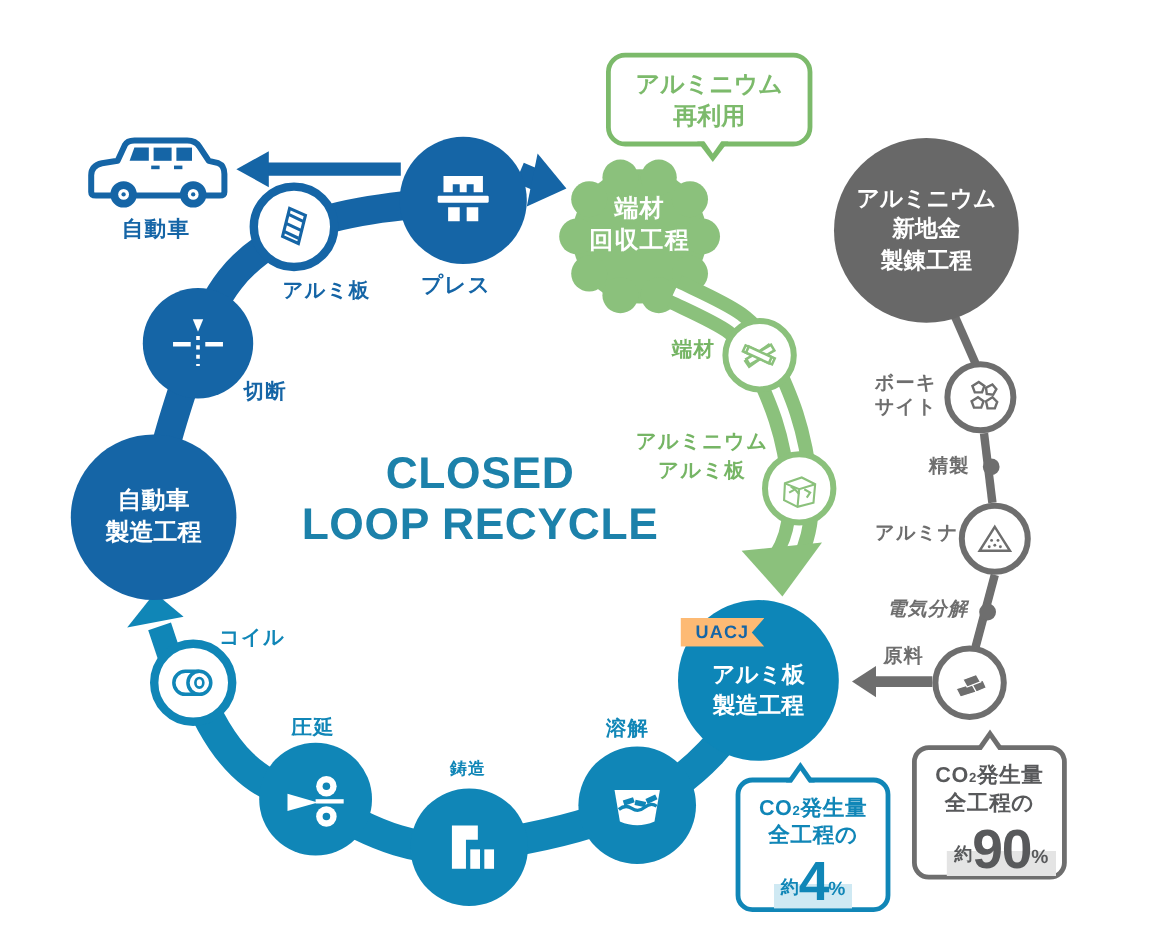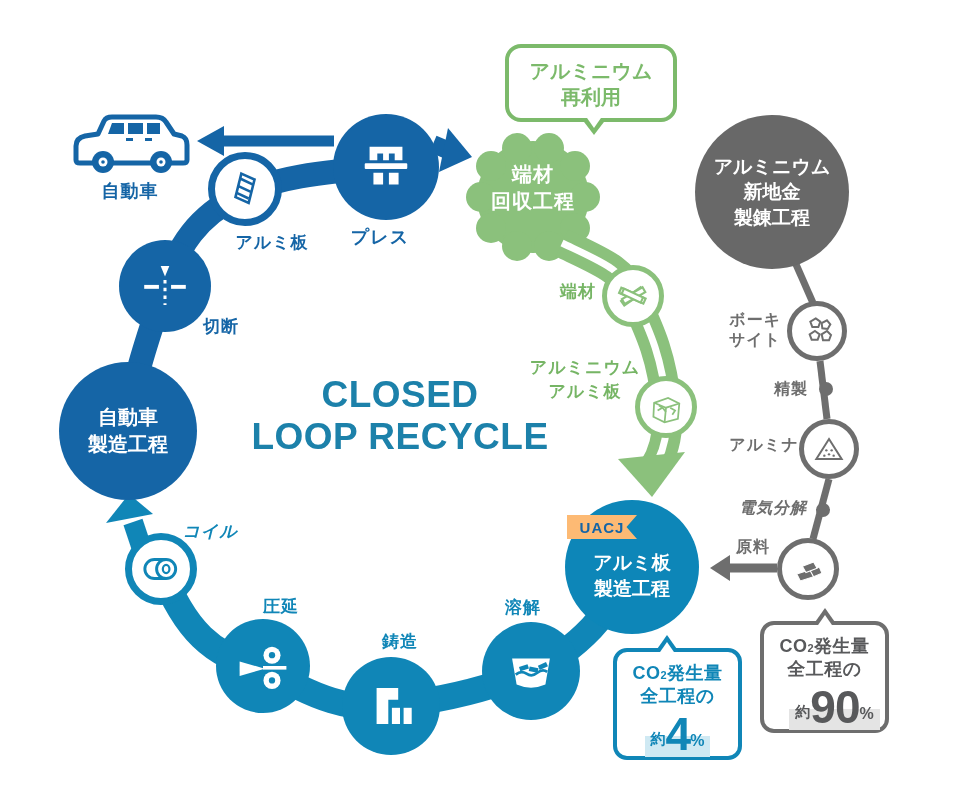--- a/index.html
+++ b/index.html
@@ -165,42 +165,42 @@
     </div>
   </div>
 
   <div class="node ring-teal" style="left:125px;top:533px;width:72px;height:72px;">
     <svg width="44" height="44" viewBox="0 0 60 60">
       <path d="M37,17 H21 A13,13 0 0 0 21,43 H37" stroke="#1086b7" stroke-width="4" fill="none"></path>
       <circle cx="37" cy="30" r="13" stroke="#1086b7" stroke-width="4" fill="#fff"></circle>
       <ellipse cx="37" cy="30" rx="4.5" ry="5.5" stroke="#1086b7" stroke-width="3" fill="none"></ellipse>
     </svg>
   </div>
-  <div class="lbl lbl-teal" style="left:210px;top:531px;font-size:17px;font-style:italic;">コイル</div>
+  <div class="lbl lbl-teal" style="left:210px;top:531px;font-size:17px;">コイル</div>
 
   <div class="node fill-teal" style="left:216px;top:619px;width:94px;height:94px;">
     <svg width="54" height="54" viewBox="0 0 60 60">
       <polygon points="4,25 4,41 32,33" fill="#fff"></polygon>
       <rect x="30" y="30" width="26" height="4" fill="#fff"></rect>
       <circle cx="40" cy="18" r="9.5" fill="#fff"></circle>
         <circle cx="40" cy="18" r="3.5" fill="#1086b7"></circle>
       <circle cx="40" cy="46" r="9.5" fill="#fff"></circle>
         <circle cx="40" cy="46" r="3.5" fill="#1086b7"></circle>
     </svg>
   </div>
-  <div class="lbl lbl-teal" style="left:261px;top:606px;font-size:17px;margin-left:20px;">圧延</div>
+  <div class="lbl lbl-teal" style="left:261px;top:606px;font-size:17px;">圧延</div>
 
   <div class="node fill-teal" style="left:342px;top:657px;width:98px;height:98px;">
     <svg width="54" height="54" viewBox="0 0 60 60" fill="#fff">
       <path d="M14,10 h24 v13 h-11 v27 h-13 z"></path>
       <rect x="31" y="32" width="9" height="18"></rect>
       <rect x="44" y="32" width="9" height="18"></rect>
     </svg>
   </div>
-  <div class="lbl lbl-teal" style="left:400px;top:641px;font-size:17px;">鋳造</div>
+  <div class="lbl lbl-teal" style="left:390px;top:641px;font-size:14px;">鋳造</div>
 
   <div class="node fill-teal" style="left:482px;top:622px;width:98px;height:98px;">
     <svg width="54" height="54" viewBox="0 0 60 60">
       <path fill="#fff" d="M9,16 h42 l-5,29 q-16,7 -32,0 z"></path>
       <g fill="#1086b7">
         <rect x="17" y="24" width="10" height="5" transform="rotate(-18 22 26)"></rect>
         <rect x="28" y="26" width="10" height="5" transform="rotate(12 33 28)"></rect>
         <rect x="38" y="22" width="10" height="5" transform="rotate(-25 43 24)"></rect>
       </g>
       <path d="M13,34 q6,-5 12,-1 t12,-1 t11,-1" stroke="#1086b7" stroke-width="3" fill="none"></path>
@@ -257,21 +257,21 @@
   </div>
 
   <div class="node ring-gray" style="left:787px;top:301px;width:60px;height:60px;">
     <svg width="40" height="40" viewBox="0 0 60 60" stroke="#6e6e6e" stroke-width="3" fill="#fff">
       <polygon points="28,11 35,16 32,24 23,24 20,16"></polygon>
       <polygon points="45,14 50,20 46,27 38,26 37,18"></polygon>
       <polygon points="27,30 34,35 31,43 22,43 19,35"></polygon>
       <polygon points="45,30 51,36 48,44 39,44 37,35"></polygon>
     </svg>
   </div>
-  <div class="lbl lbl-gray" style="left:755px;top:330px;font-size:16px;text-align:right;line-height:1.25;">
+  <div class="lbl lbl-gray" style="left:755px;top:330px;font-size:16px;text-align:left;line-height:1.25;">
     <div>ボーキ</div>
     <div>サイト</div>
   </div>
   <div class="lbl lbl-gray" style="left:791px;top:389px;font-size:16px;">精製</div>
 
   <div class="node ring-gray" style="left:799px;top:419px;width:60px;height:60px;">
     <svg width="40" height="40" viewBox="0 0 60 60">
       <path d="M30,15 L49,45 H11 Z" stroke="#6e6e6e" stroke-width="3" fill="#fff"></path>
       <g fill="#6e6e6e">
         <circle cx="26" cy="32" r="1.8"></circle>

